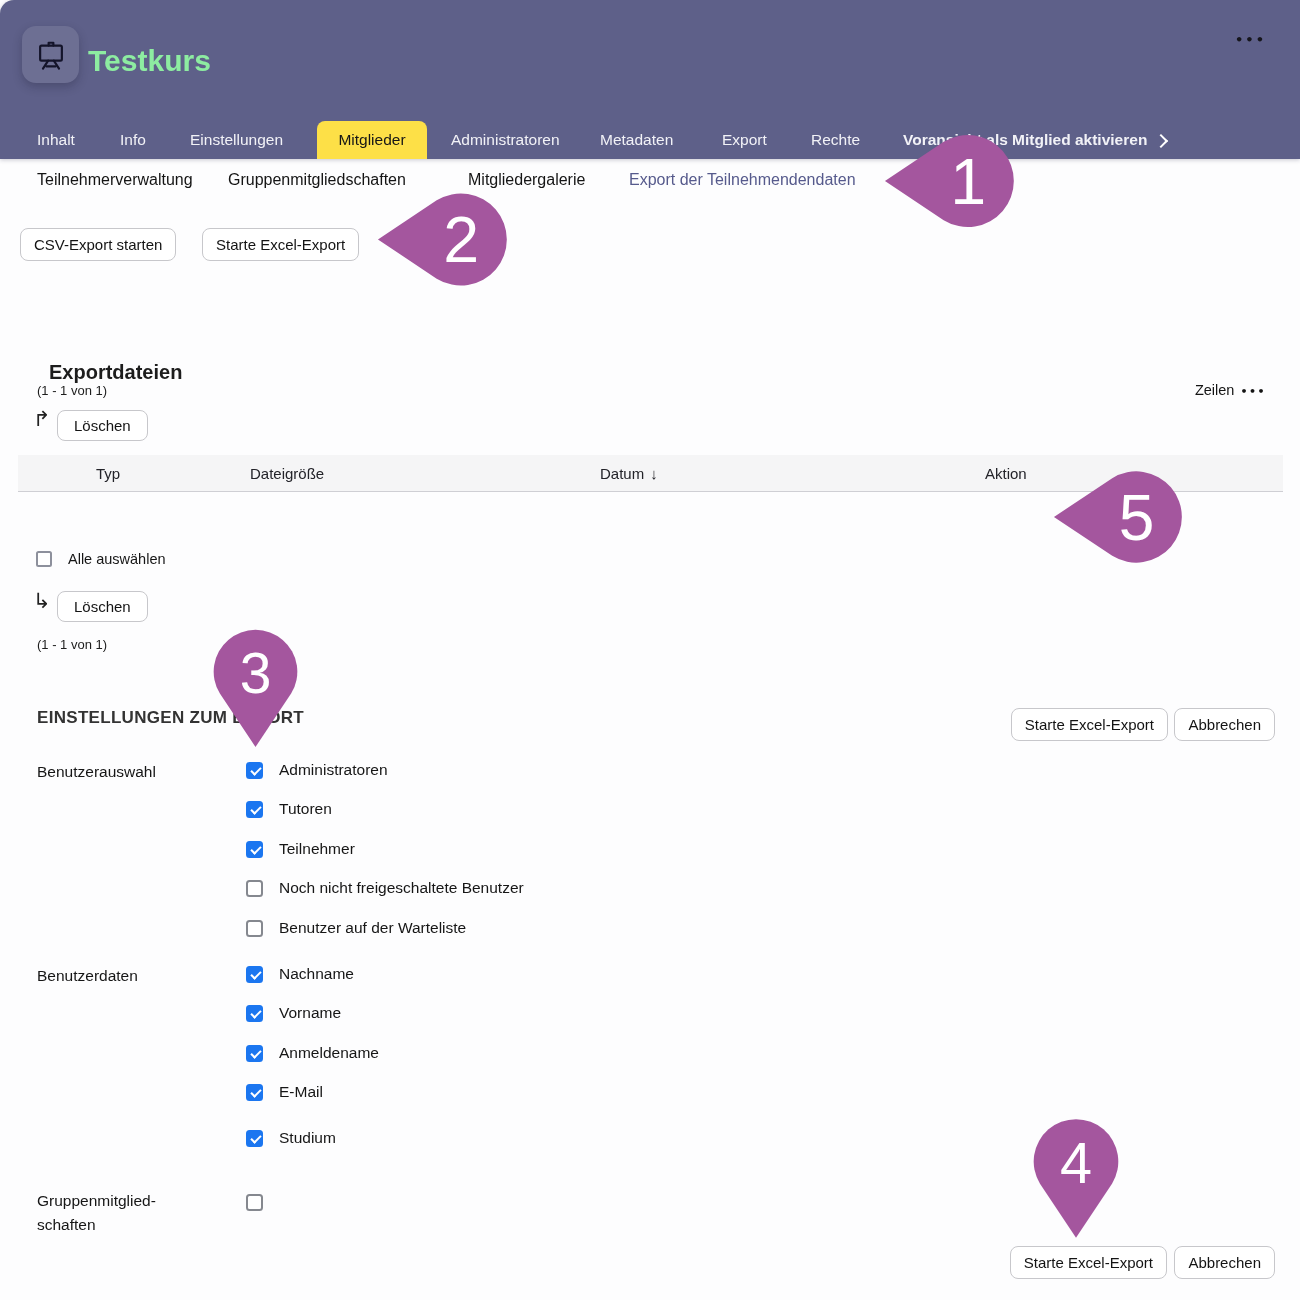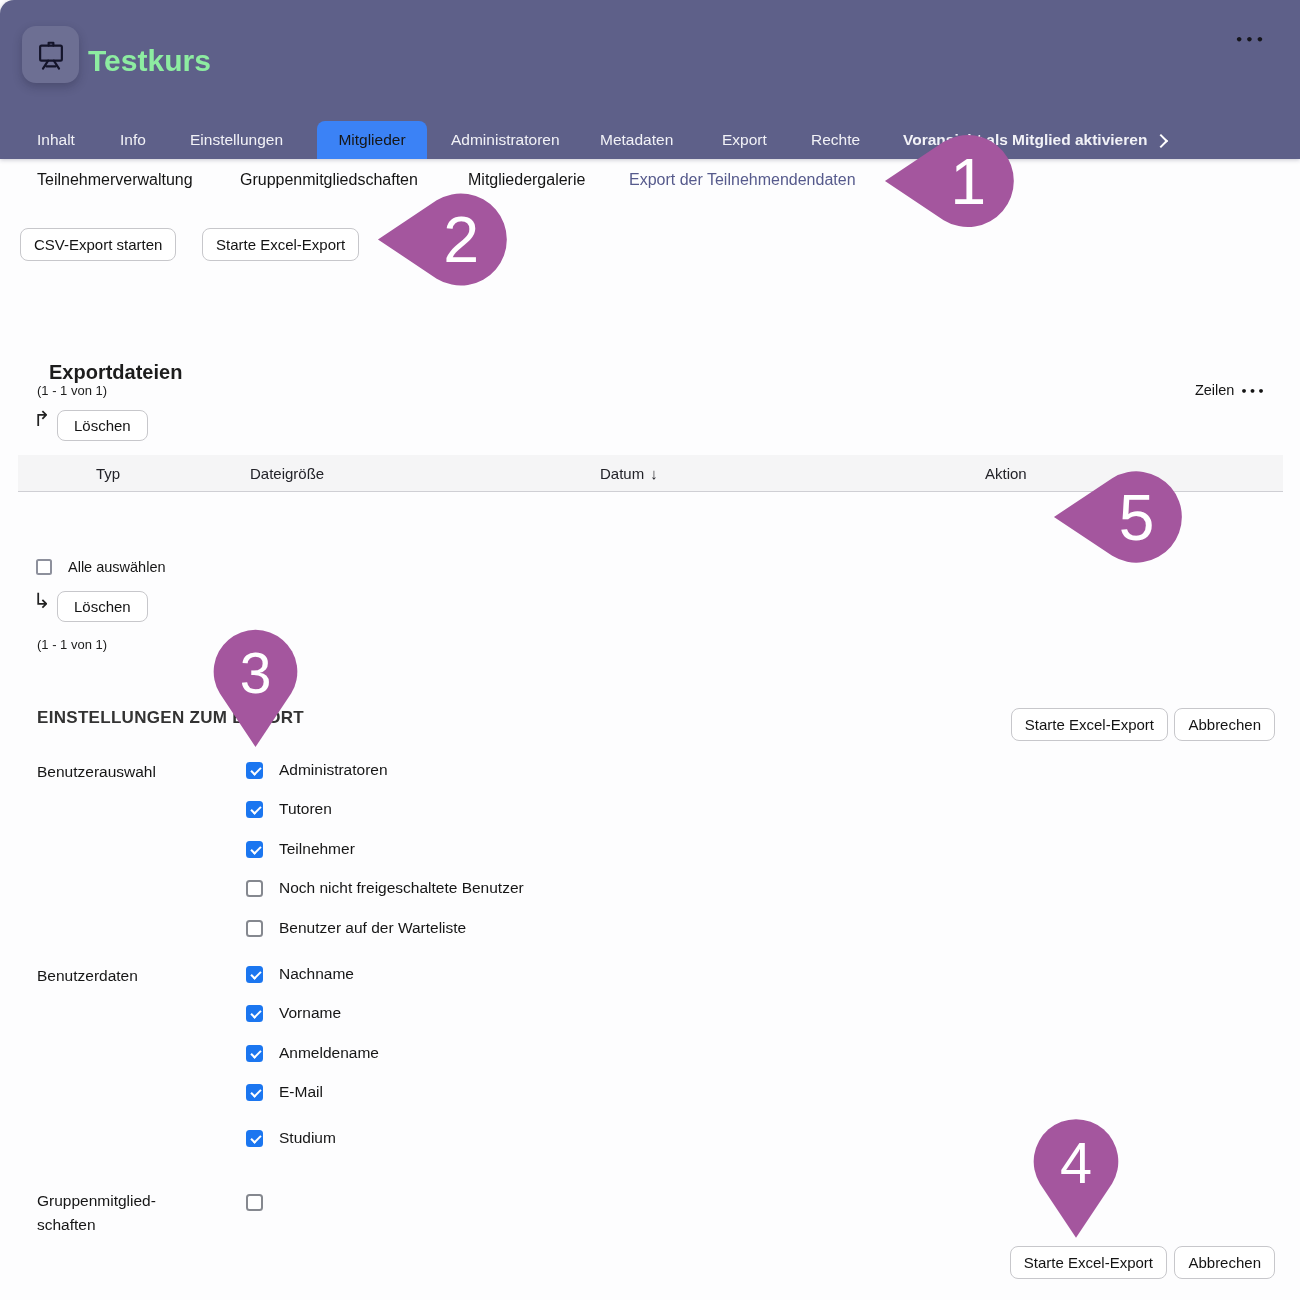--- a/index.html
+++ b/index.html
@@ -11,21 +11,21 @@
   .icon-tile{position:absolute;left:22px;top:26px;width:57px;height:57px;border-radius:14px;
              background:#6d6f93;display:flex;align-items:center;justify-content:center;
              box-shadow:0 4px 10px rgba(20,20,40,.25);}
   .course-title{position:absolute;left:88px;top:44px;margin:0;font-size:30px;font-weight:700;color:#8dec a1;}
   .course-title{color:#8deca1;}
   .kebab{position:absolute;right:34px;top:32px;font-size:13px;font-weight:700;letter-spacing:2px;
          color:#16161c;cursor:pointer;font-family:"DejaVu Sans",sans-serif;}
   .tabbar{position:absolute;left:0;bottom:0;width:100%;height:38px;}
   .tab{position:absolute;top:0;height:38px;line-height:38px;font-size:15.5px;color:#f2f2f7;
        white-space:nowrap;cursor:pointer;}
-  .tab-active{position:absolute;top:0;height:38px;line-height:38px;background:#3b82f6;color:#161616;
+  .tab-active{position:absolute;top:0;height:38px;line-height:38px;background:#fde047;color:#161616;
               border-radius:8px 8px 0 0;text-align:center;font-size:15.5px;cursor:pointer;}
   .tab-preview{font-weight:600;display:flex;align-items:center;gap:9px;}
   .chev{width:8px;height:8px;border-right:2.6px solid #fff;border-top:2.6px solid #fff;
         transform:rotate(45deg);display:inline-block;margin-top:1px;}
   
   .subtab{position:absolute;top:171px;font-size:16px;color:#141414;white-space:nowrap;cursor:pointer;}
   .subtab.active{color:#565a8c;text-align:right;}
   
   .btn{display:inline-block;background:#fff;border:1px solid #c7c7cb;border-radius:8px;
        font-family:inherit;font-size:15px;color:#141414;padding:6px 13px;line-height:19px;
@@ -46,21 +46,21 @@
         border-bottom:1px solid #e4e4e8;font-size:15px;color:#1a1a1a;}
   .sorticon{font-weight:900;margin-left:6px;font-size:15px;}
   .download{cursor:pointer;}
   
   .cb{display:inline-block;width:16px;height:16px;border:2px solid #8d909c;border-radius:2.5px;
       box-sizing:border-box;background:#fff;cursor:pointer;position:relative;flex:none;}
   .cb.rounded{border-radius:3.5px;border-color:#85888f;width:17px;height:17px;}
   .cb.checked{background:#1b76f0;border-color:#1b76f0;}
   .cb.checked::after{content:"";position:absolute;left:2.5px;top:3.5px;width:8px;height:4px;
       border-left:2.2px solid #fff;border-bottom:2.2px solid #fff;transform:rotate(-45deg);}
-  .selall{position:absolute;left:36px;top:551px;display:flex;align-items:center;gap:16px;font-size:14.5px;margin-top:8px;}
+  .selall{position:absolute;left:36px;top:551px;display:flex;align-items:center;gap:16px;font-size:14.5px;}
   
   .h-settings{position:absolute;left:37px;top:708px;margin:0;font-size:17px;font-weight:700;
               letter-spacing:.3px;color:#333;}
   .grp-label{position:absolute;left:37px;width:175px;font-size:15.5px;color:#161616;line-height:24px;}
   .opt{position:absolute;left:246px;display:flex;align-items:center;gap:16px;font-size:15.5px;}
   
   .balloon{position:absolute;z-index:50;pointer-events:none;}
   .balloon text{font-family:"Liberation Sans","DejaVu Sans",sans-serif;fill:#fff;}
 </style>
 </head>
@@ -93,21 +93,21 @@
       <div class="tab" style="left:722px">Export</div>
       <div class="tab" style="left:811px">Rechte</div>
       <div class="tab tab-preview" style="left:903px">
         <span>Voransicht als Mitglied aktivieren</span>
         <span class="chev"></span>
       </div>
     </nav>
   </header>
 
   <div class="subtab" style="left:37px">Teilnehmerverwaltung</div>
-  <div class="subtab" style="left:240px">Gruppenmitgliedschaften</div>
+  <div class="subtab" style="left:228px">Gruppenmitgliedschaften</div>
   <div class="subtab" style="left:468px">Mitgliedergalerie</div>
   <div class="subtab active" style="left:629px">Export der Teilnehmendendaten</div>
 
   <button class="btn" style="position:absolute;left:20px;top:228px">CSV-Export starten</button>
   <button class="btn" style="position:absolute;left:202px;top:228px">Starte Excel-Export</button>
 
   <h2 class="h-exportdateien">Exportdateien</h2>
   <div class="count" style="top:383px">(1 - 1 von 1)</div>
   <div class="rows-ctl">
     <span>Zeilen</span><span class="dots">•••</span>

